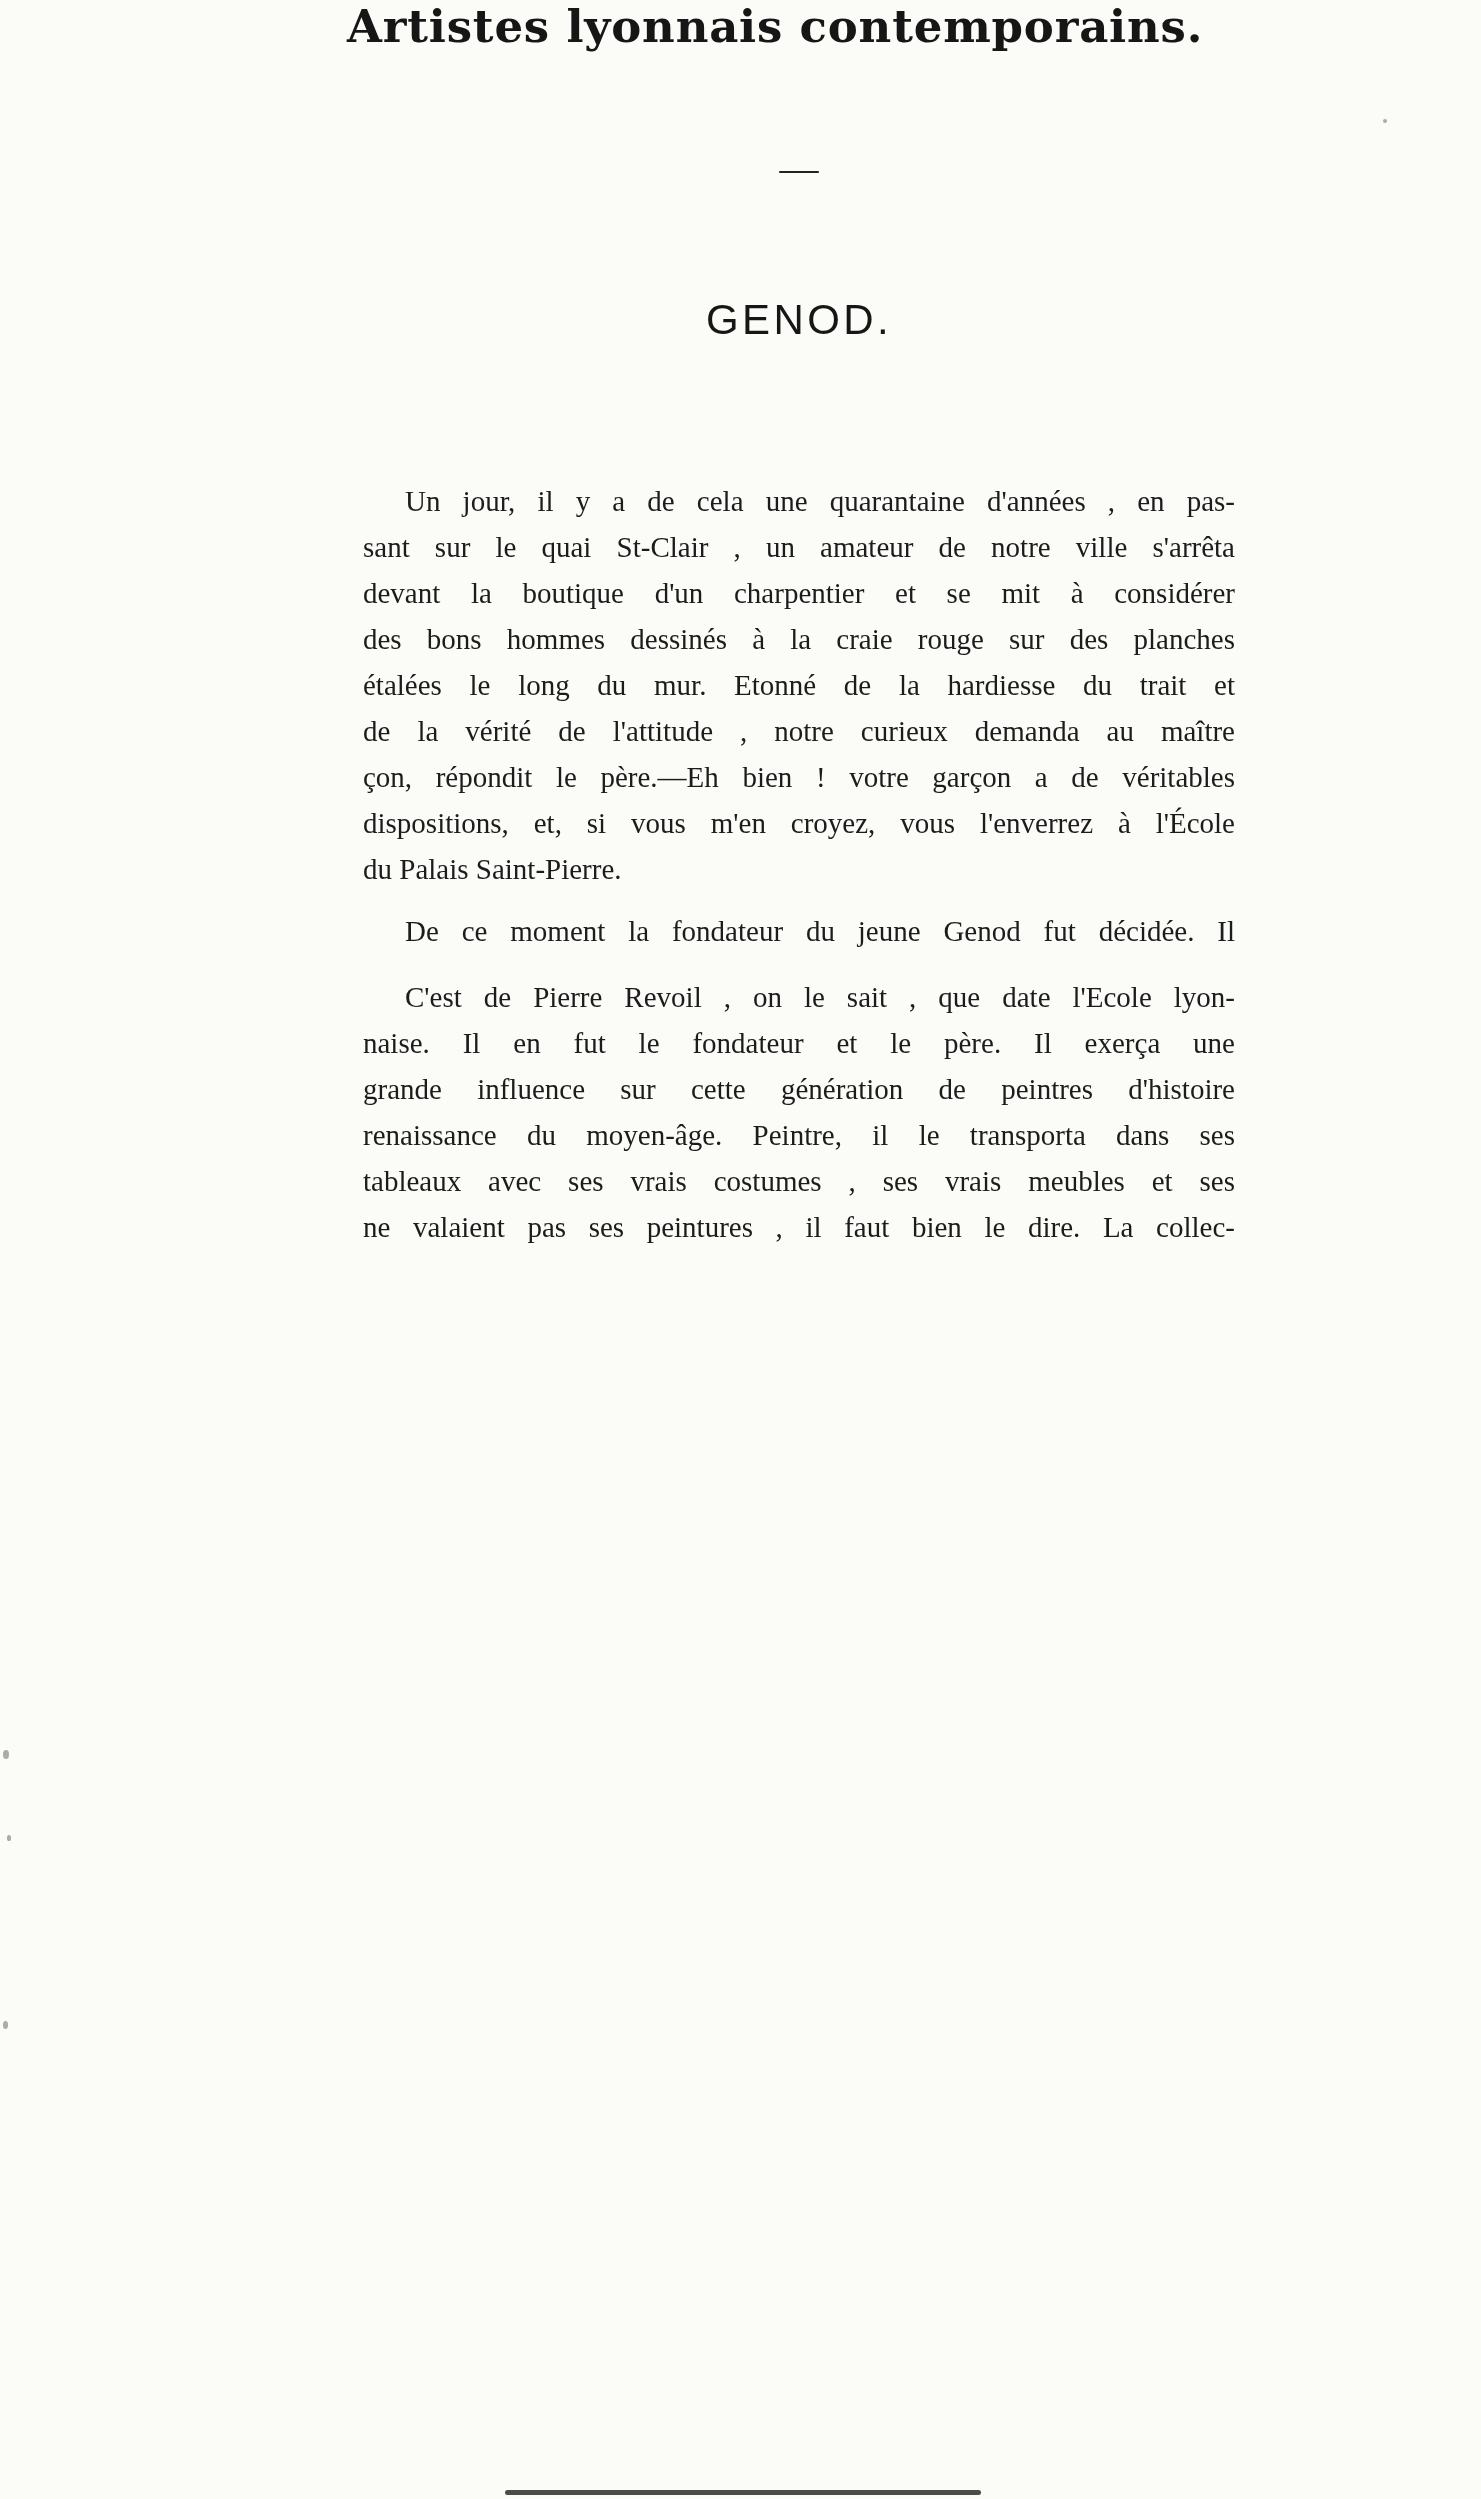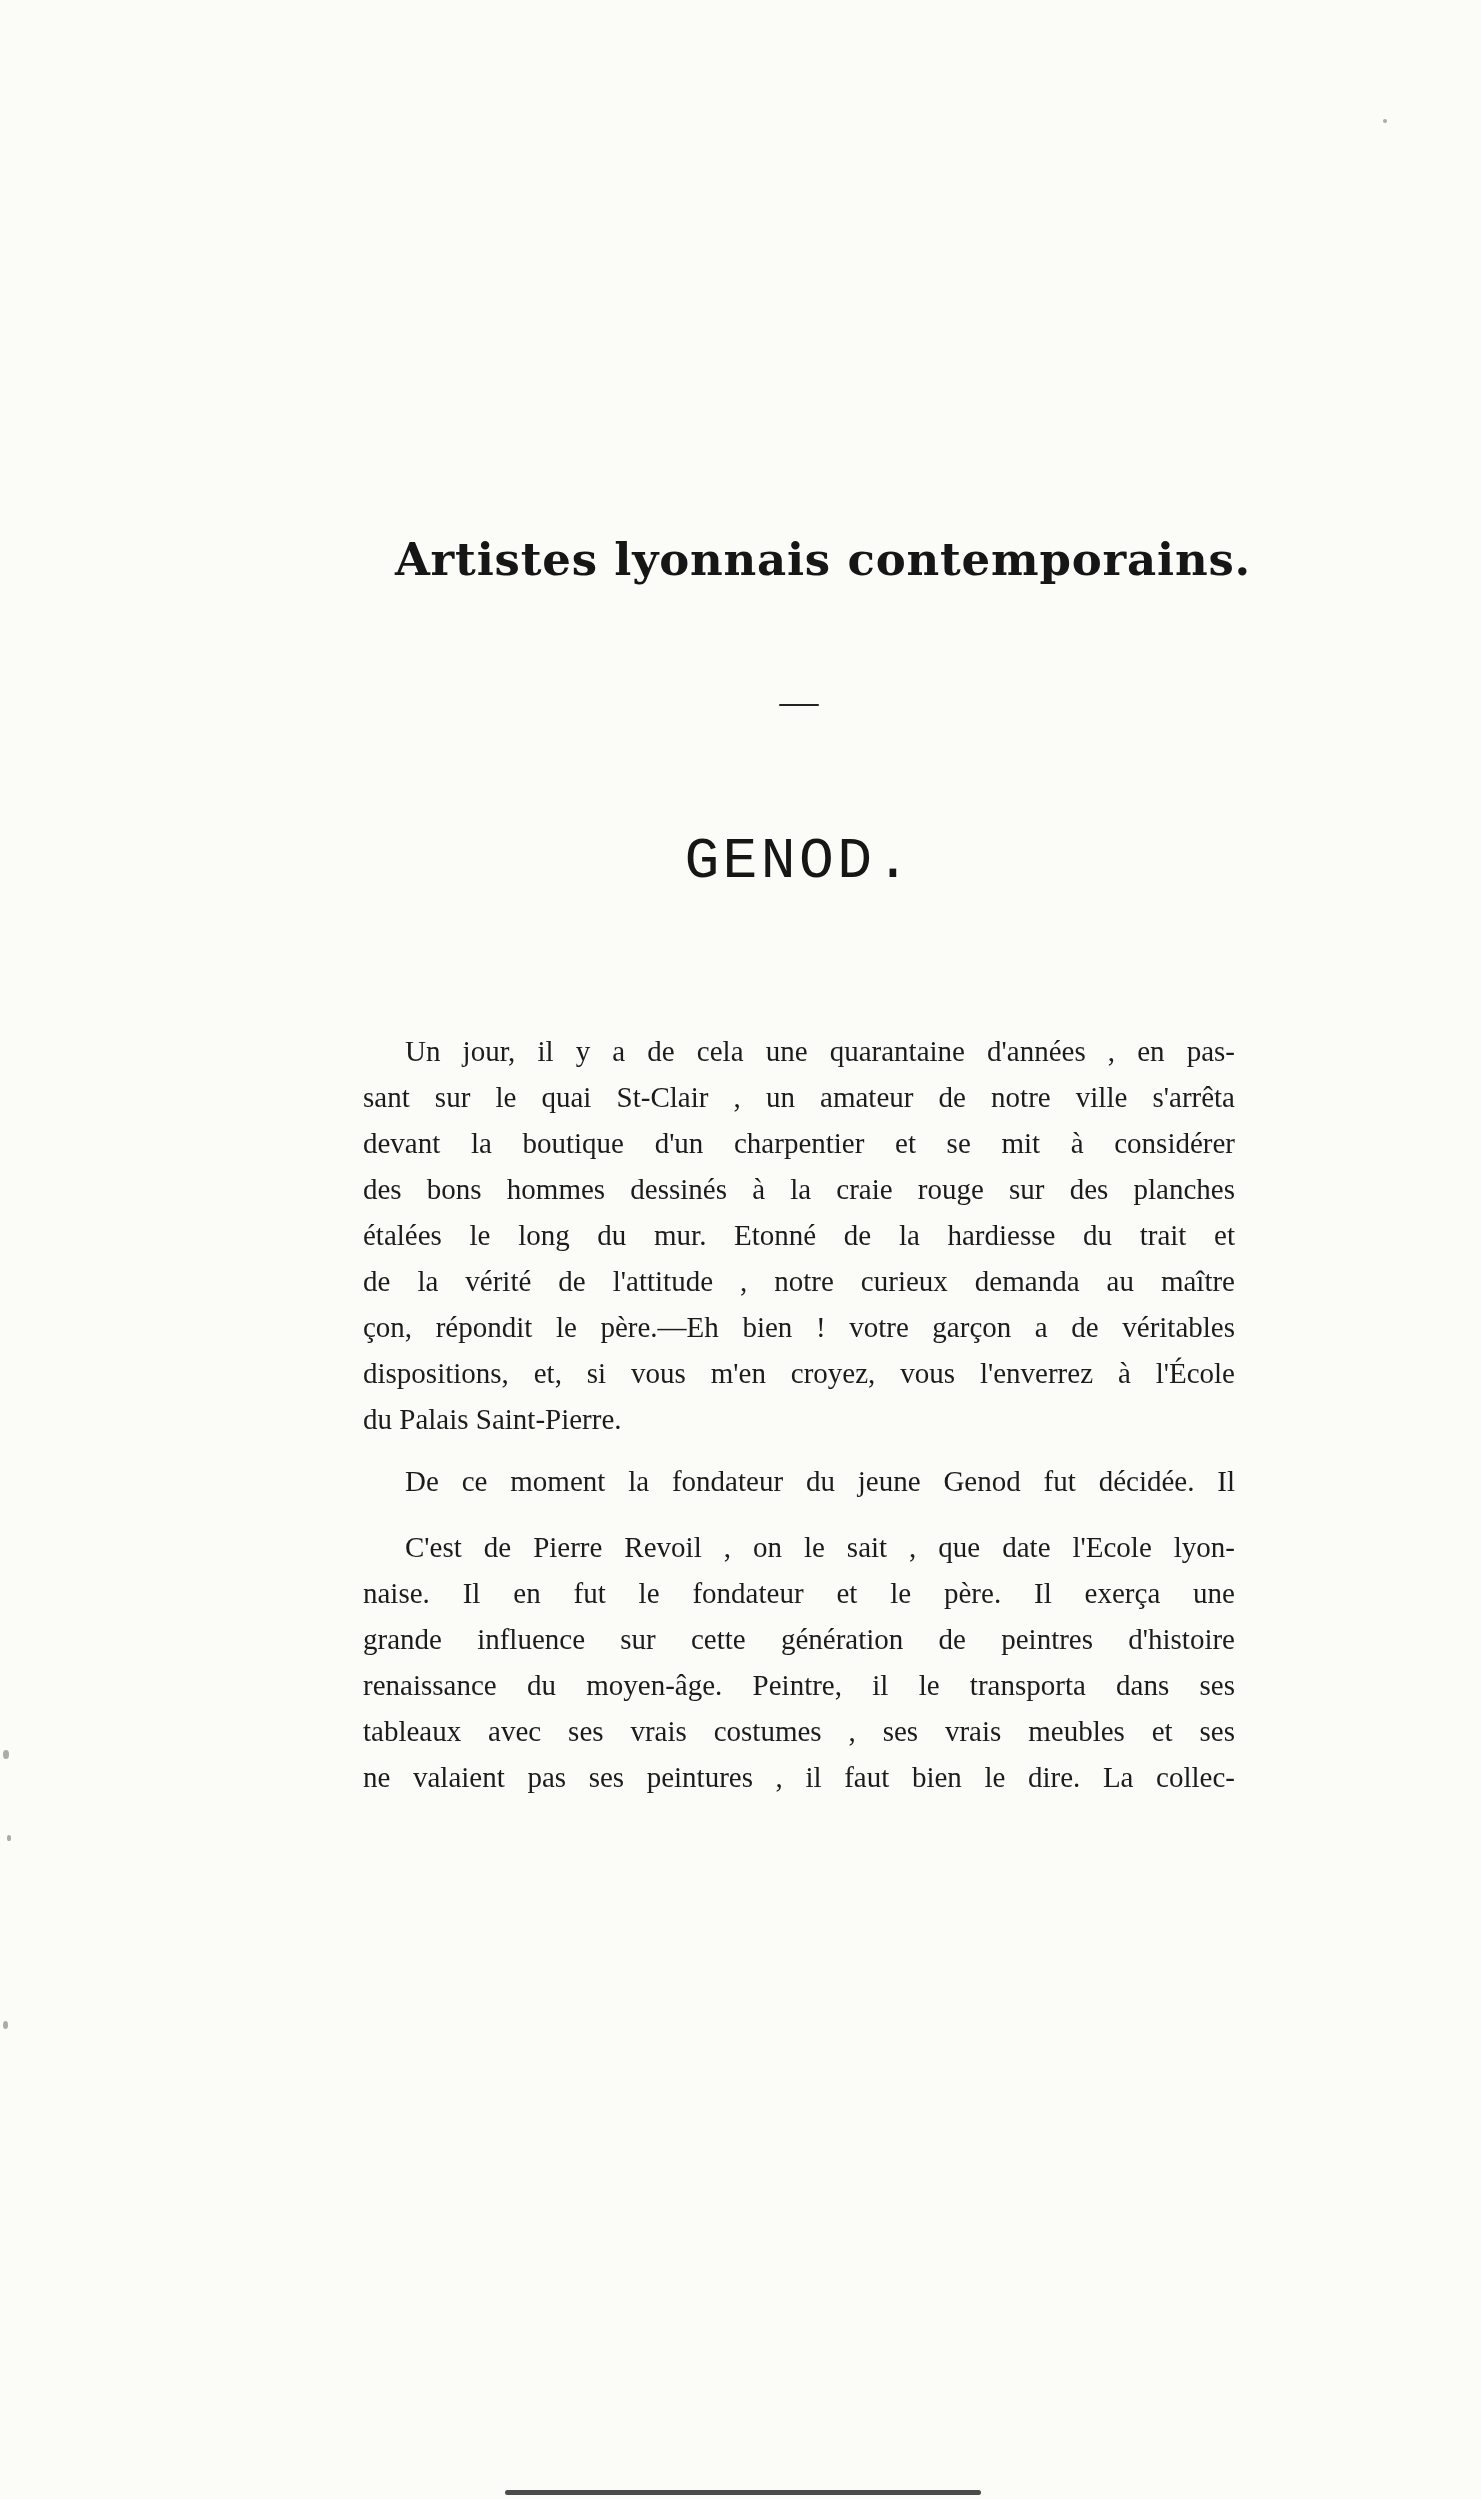--- a/index.html
+++ b/index.html
@@ -18,42 +18,41 @@
     position: absolute;
     inset: 0;
   }
   .content {
     position: absolute;
     left: 347px;
     top: 0;
     width: 904px;
   }
   .heading {
-    margin-top: 533px;
-    text-align: right;
+    text-align: left;
     font-family: "DejaVu Serif", serif;
     font-weight: 700;
     font-size: 45px;
     letter-spacing: 0.8px;
     color: #161616;
   }
   .separator {
     margin-top: 95px;
     text-align: center;
     font-family: "Liberation Serif", serif;
     font-size: 39px;
     line-height: 39px;
     color: #222;
   }
   .title {
     margin-top: 109px;
     text-align: center;
-    font-family: Liberation Mono, monospace;
+    font-family: Liberation Sans, sans-serif;
     font-weight: 500;
-    font-size: 58px;
+    font-size: 42px;
     letter-spacing: 3.4px;
     color: #161616;
   }
   .body-text {
     margin-top: 134px;
     font-family: "Liberation Serif", serif;
     font-size: 29px;
     line-height: 46px;
   }
   .para {

